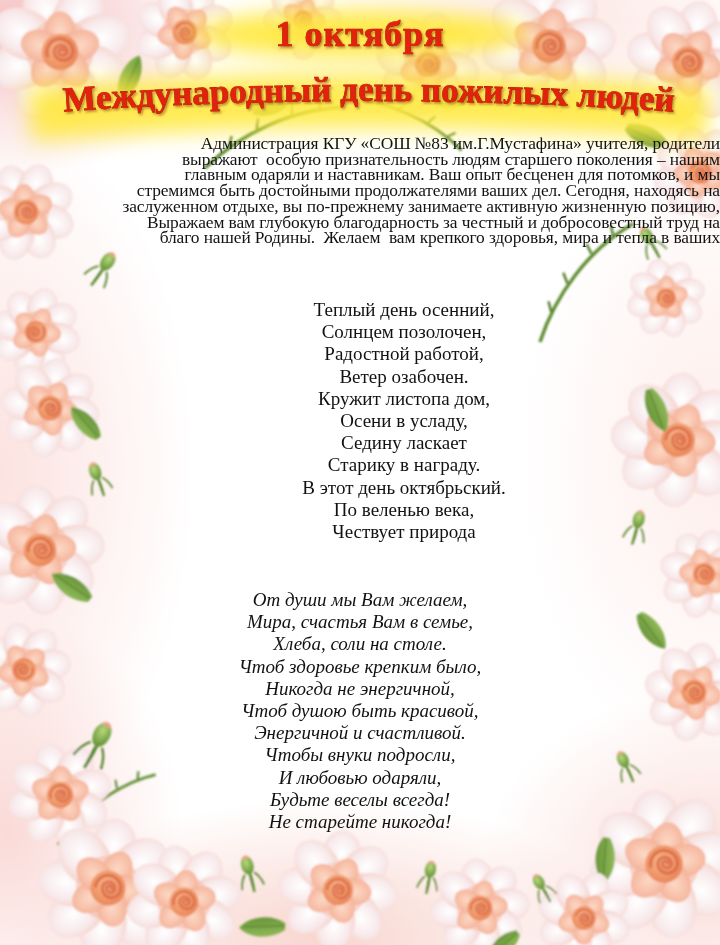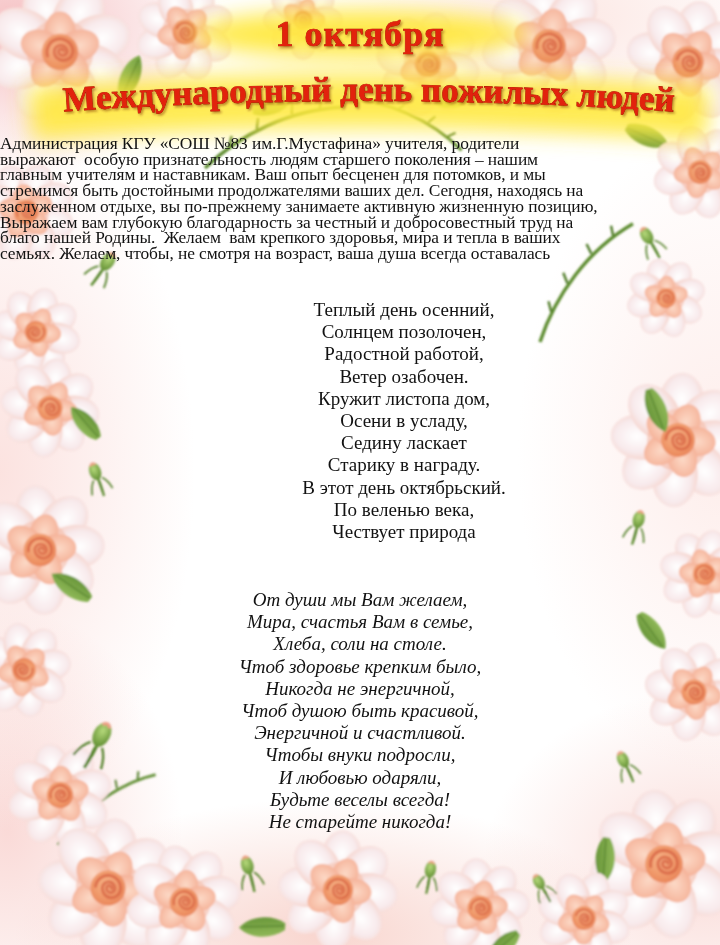--- a/index.html
+++ b/index.html
@@ -20,21 +20,21 @@
   .deco{position:absolute;top:0;left:0;}
   .title-svg{position:absolute;top:0;left:0;overflow:visible;}
   .title-text{
     font-family:"Liberation Serif","DejaVu Serif",serif;
     font-weight:bold;fill:#e2210b;stroke:#9e1200;stroke-width:.7px;paint-order:stroke;
   }
   .date-title-text{font-size:36px;letter-spacing:1px;}
   .subtitle-text{font-size:35px;}
   .greeting{
     position:absolute;top:136px;left:0;width:100%;
-    text-align:left;font-size:17.4px;line-height:15.7px;
+    text-align:right;font-size:17.4px;line-height:15.7px;
     color:#121212;letter-spacing:-0.1px;
   }
   .greeting div{white-space:pre;}
   .poem{
     position:absolute;left:0;width:100%;text-align:center;
     font-size:19px;line-height:22.2px;color:#121212;
   }
   .poem div{white-space:pre;}
   .stanza1{top:299px;margin-left:44px;}
   .stanza2{top:589px;font-style:italic;}
@@ -189,26 +189,25 @@
       <text class="title-text date-title-text" x="360" y="46" text-anchor="middle">1 октября</text>
       <text class="title-text subtitle-text" text-anchor="middle">
         <textPath href="#arcPath" startOffset="50%">Международный день пожилых людей</textPath>
       </text>
     </g>
   </svg>
 
   <div class="greeting">
       <div>Администрация КГУ «СОШ №83 им.Г.Мустафина» учителя, родители</div>
       <div>выражают  особую признательность людям старшего поколения – нашим</div>
-      <div>главным учителям и наставникам. Ваш опыт бесценен для потомков, и мы</div>
+      <div>главным одаряли и наставникам. Ваш опыт бесценен для потомков, и мы</div>
       <div>стремимся быть достойными продолжателями ваших дел. Сегодня, находясь на</div>
       <div>заслуженном отдыхе, вы по-прежнему занимаете активную жизненную позицию,</div>
       <div>Выражаем вам глубокую благодарность за честный и добросовестный труд на</div>
       <div>благо нашей Родины.  Желаем  вам крепкого здоровья, мира и тепла в ваших</div>
-      <div>семьях. Желаем, чтобы, не смотря на возраст, ваша душа всегда оставалась</div>
     </div>
 
   <div class="poem stanza1">
       <div>Теплый день осенний,</div>
       <div>Солнцем позолочен,</div>
       <div>Радостной работой,</div>
       <div>Ветер озабочен.</div>
       <div>Кружит листопа дом,</div>
       <div>Осени в усладу,</div>
       <div>Седину ласкает</div>

